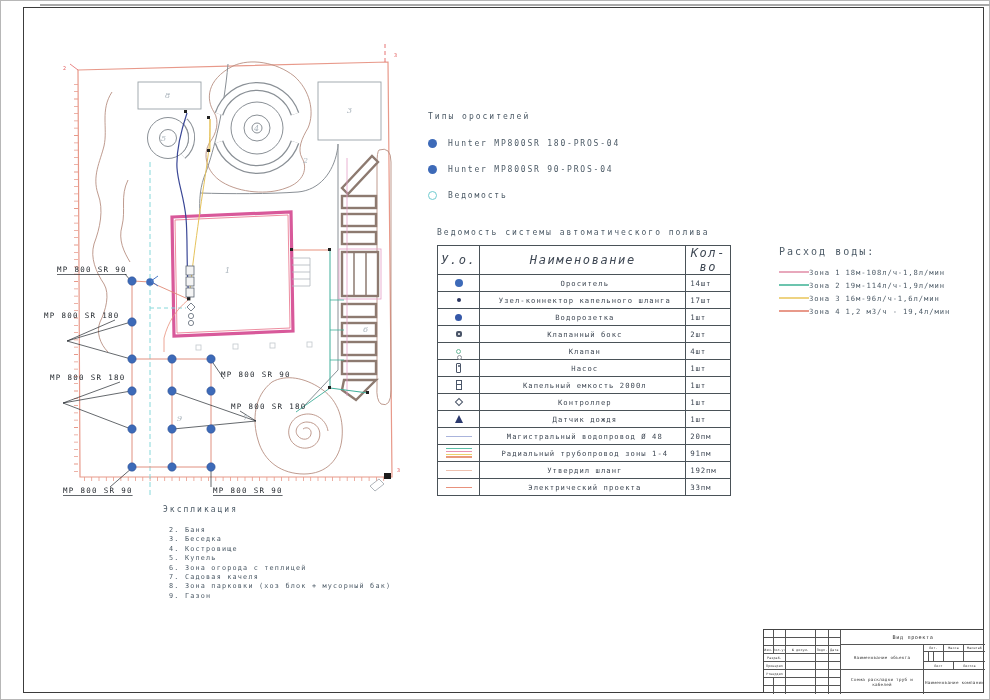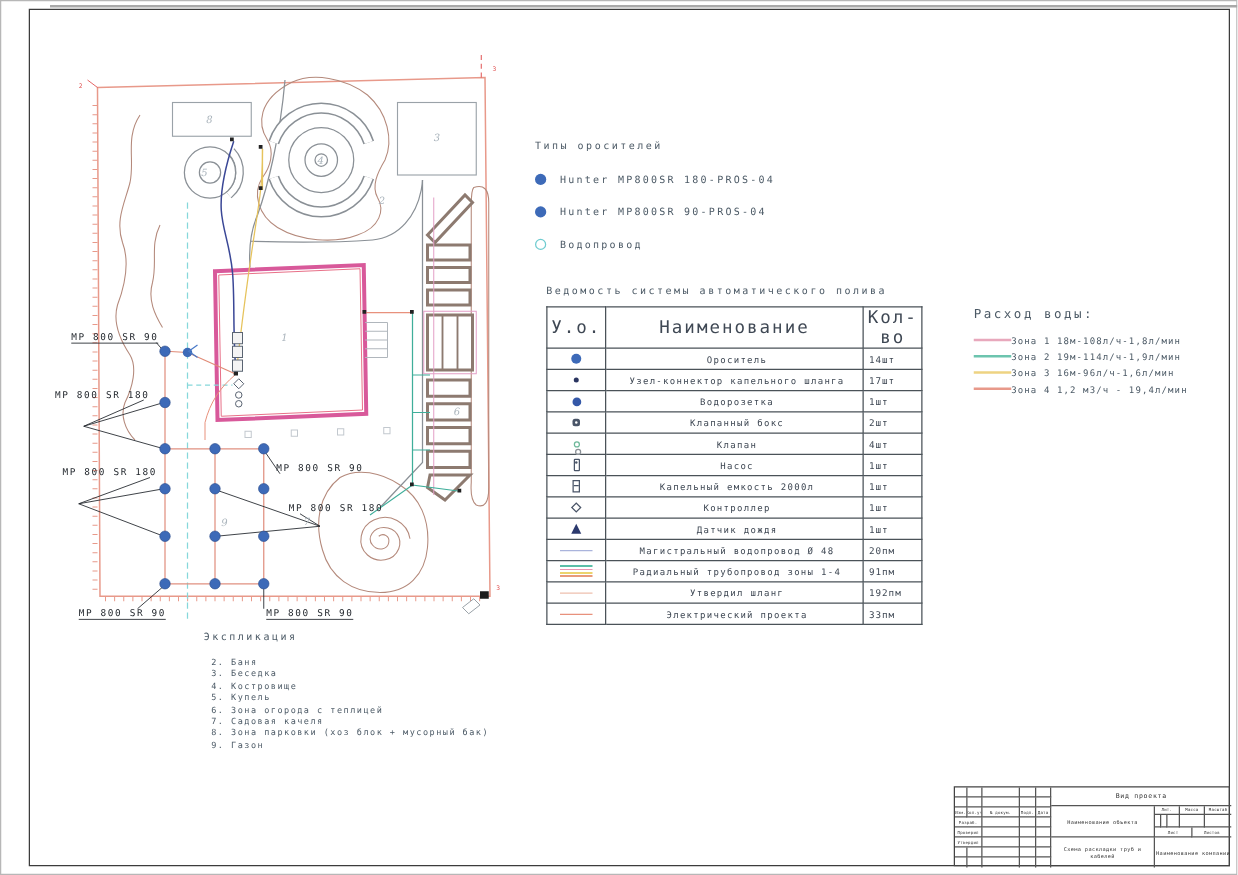--- a/index.html
+++ b/index.html
@@ -16,21 +16,21 @@
   .legend-item{display:flex;align-items:center;gap:11px;margin-bottom:17px;}
   .legend-label{font-size:8px;letter-spacing:1.8px;color:#4c5a66;}
   .bullet{flex:0 0 auto;}
   .lg-sprinkler{width:9px;height:9px;border-radius:50%;background:#3d6ab8;}
   .lg-water{width:9px;height:9px;border-radius:50%;border:1.4px solid #70ccd0;background:#fff;box-sizing:border-box;}
 
   
   .spec-title{position:absolute;left:437px;top:228px;font-size:8px;letter-spacing:2px;color:#4c5a66;}
   .spec{position:absolute;left:437px;top:245px;border-collapse:collapse;}
   .spec th,.spec td{border:1px solid #4a5258;font-weight:normal;}
-  .spec th{font-size:14px;letter-spacing:1.6px;color:#3f4854;height:15px;padding:0 3px;}
+  .spec th{font-size:12px;letter-spacing:1.6px;color:#3f4854;height:15px;padding:0 3px;font-style:italic;}
   .spec td{height:16px;padding:0;}
   .spec td.name{width:201px;font-size:7.2px;letter-spacing:1.05px;color:#3f4854;padding-left:4px;text-align:center;}
   .spec td.qty{width:40px;font-size:7.4px;letter-spacing:0.8px;color:#3f4854;padding-left:4px;}
   .spec td.symc{width:31px;}
   .symwrap{display:flex;justify-content:center;align-items:center;}
   .sym-sprinkler-dot{width:8px;height:8px;border-radius:50%;background:#3d6ab8;}
   .sym-connector-dot{width:4px;height:4px;border-radius:50%;background:#2a3560;}
   .sym-water-outlet-dot{width:7px;height:7px;border-radius:50%;background:#3558a8;}
   .sym-valve-box{width:6px;height:6px;border-radius:2px;background:#4a5568;position:relative;}
   .sym-valve-box::after{content:"";position:absolute;left:2px;top:2px;width:2px;height:2px;background:#fff;border-radius:50%;}
@@ -274,21 +274,21 @@
         <div class="legend-item">
           <span class="bullet lg-sprinkler"></span>
           <span class="legend-label">Hunter MP800SR 180-PROS-04</span>
         </div>
         <div class="legend-item">
           <span class="bullet lg-sprinkler"></span>
           <span class="legend-label">Hunter MP800SR 90-PROS-04</span>
         </div>
         <div class="legend-item">
           <span class="bullet lg-water"></span>
-          <span class="legend-label">Водопровод</span>
+          <span class="legend-label">Ведомость</span>
         </div>
       </div>
   </div>
 
   <div class="spec-title">Ведомость системы автоматического полива</div>
   <table class="spec">
     <thead id="spec-head">
         <tr>
           <th>У.о.</th>
           <th>Наименование</th>

